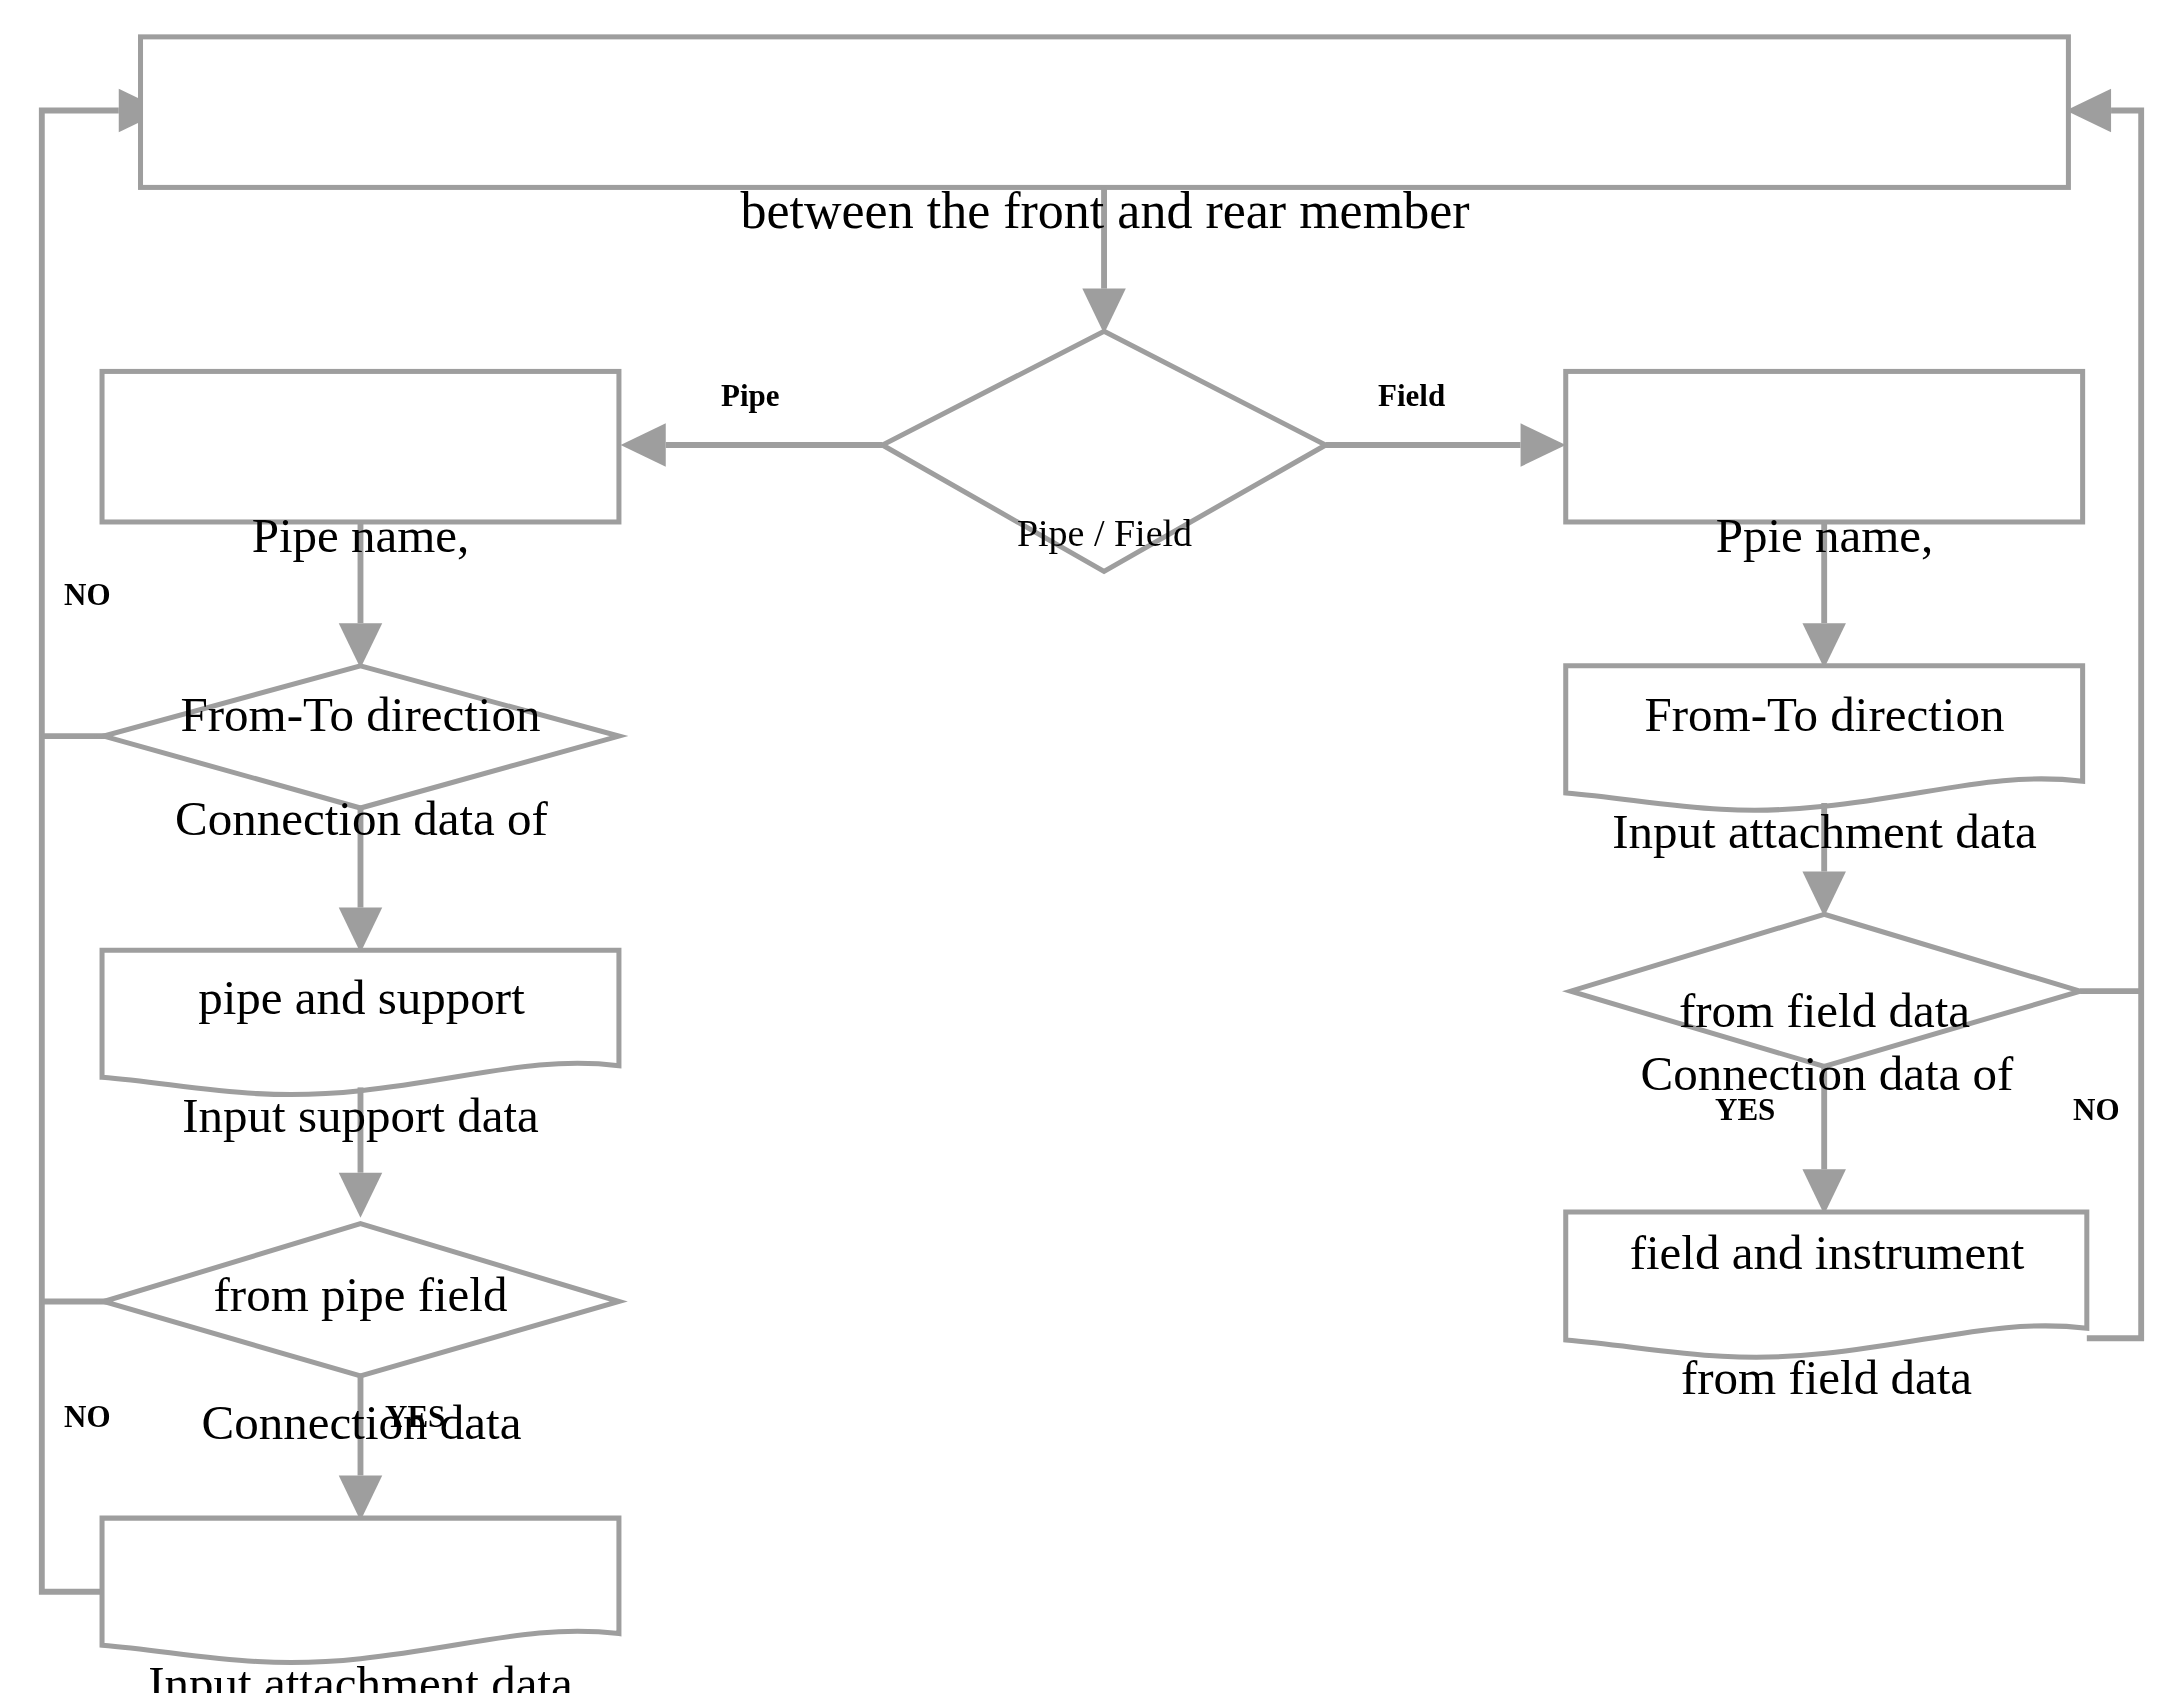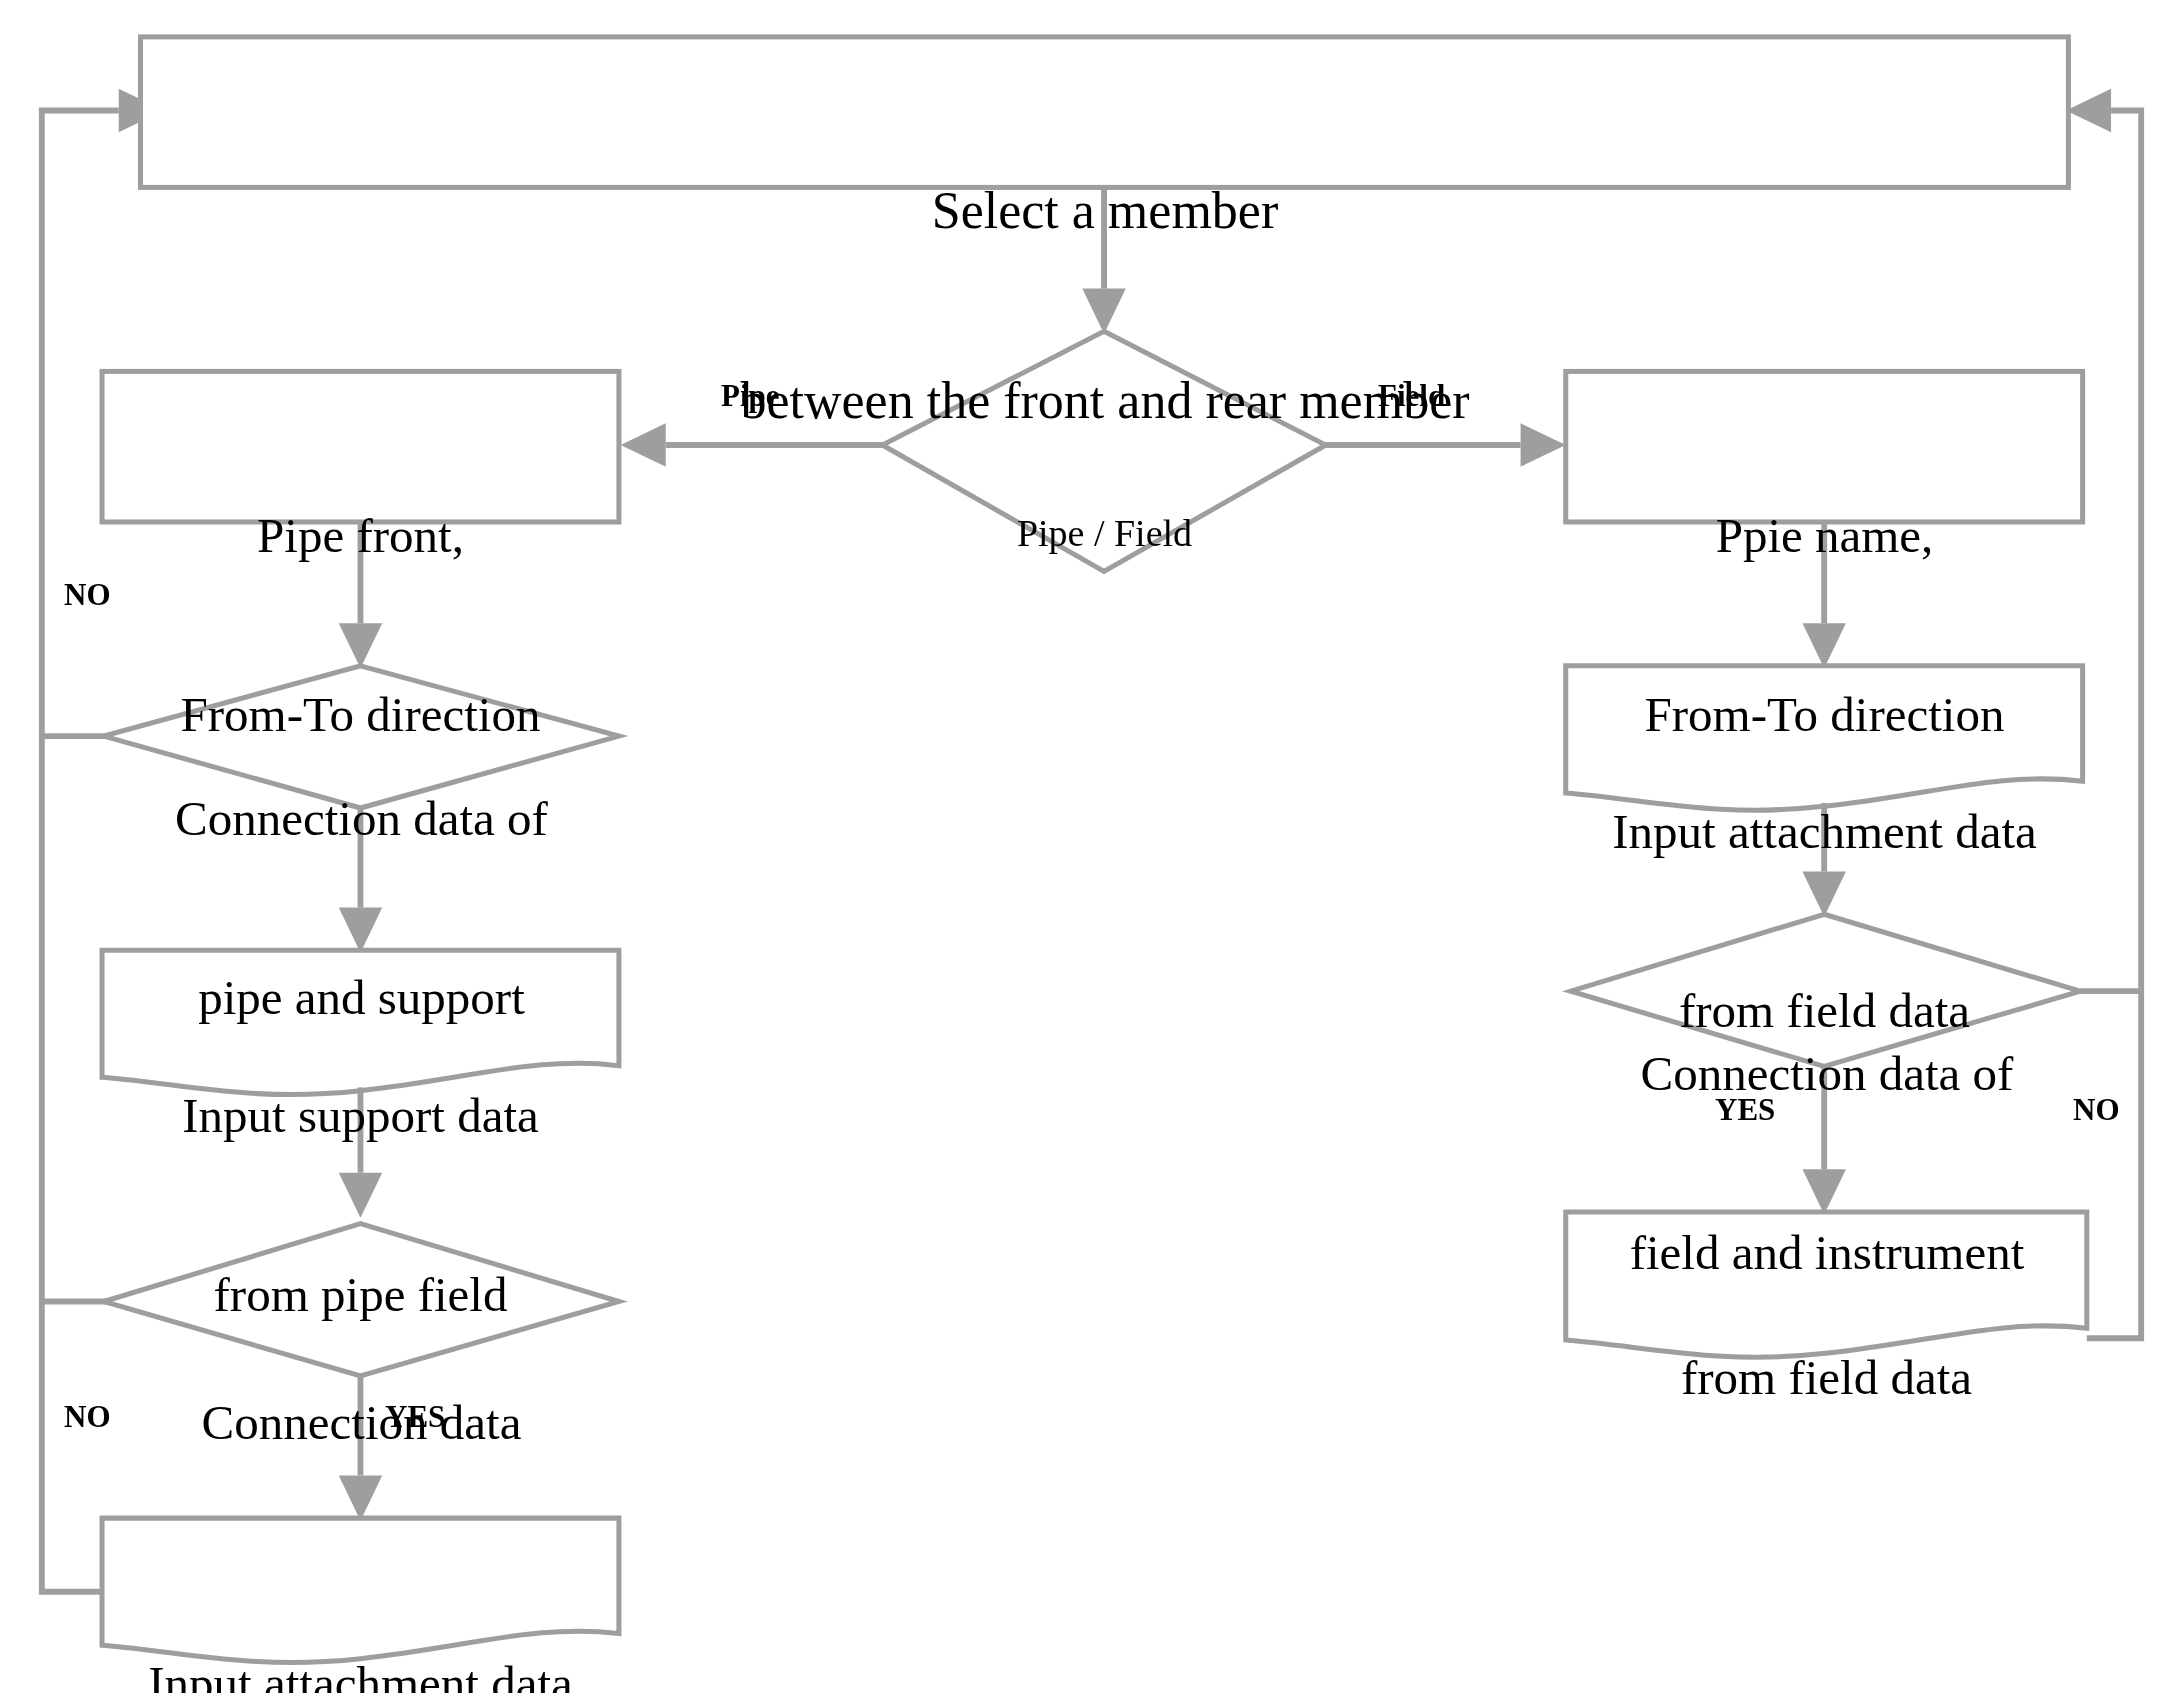--- a/index.html
+++ b/index.html
@@ -150,30 +150,29 @@
     <g>
       <path class="conn" d="M 2181 1275 L 2181 1398"></path>
       <polygon class="arrowhead" points="2155,1398 2181,1452 2207,1398"></polygon>
     </g>
 
     <path class="shape-stroke" d="M 1872 1449 L 2495 1449 L 2495 1588 C 2395 1576 2312 1604 2183 1618 C 2054 1632 1972 1610 1872 1602 Z"></path>
 
   </svg>
 
   <div class="node-text" style="left:141px; top:52px; width:1928px; font-size:52px;">
-    <div>Select a member</div>
     <div>between the front and rear member</div>
   </div>
 
   <div class="node-text" style="left:883px; top:417px; width:443px; font-size:38px;">
     <div>Pipe / Field</div>
   </div>
 
   <div class="node-text" style="left:102px; top:386px; width:517px;">
-    <div>Pipe front,</div>
+    <div>Pipe name,</div>
     <div>From-To direction</div>
   </div>
 
   <div class="node-text" style="left:1566px; top:386px; width:517px;">
     <div>Ppie name,</div>
     <div>From-To direction</div>
   </div>
 
   <div class="node-text" style="left:94px; top:669px; width:535px;">
     <div>Connection data of</div>

